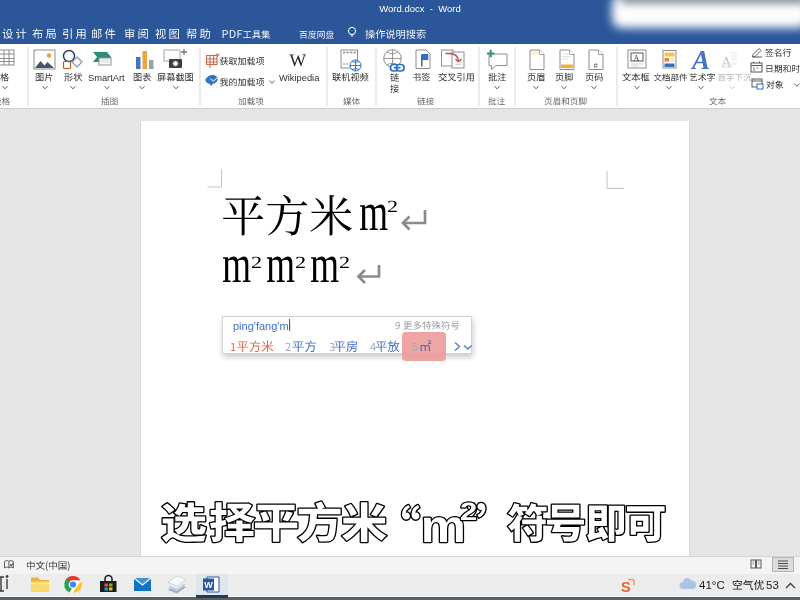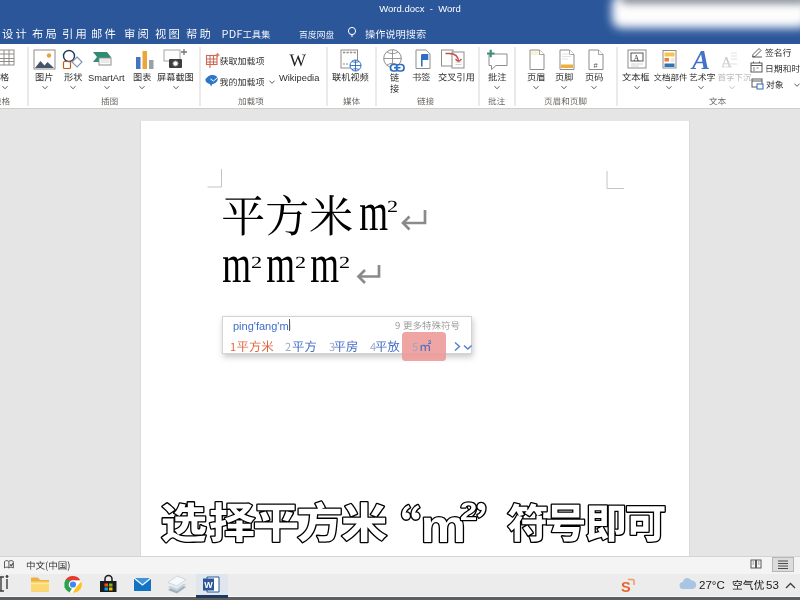--- a/index.html
+++ b/index.html
@@ -18,21 +18,21 @@
     <div style="position:absolute;left:612px;top:-5px;width:196px;height:33px;background:#fdfdfe;border-radius:9px;filter:blur(5px)"></div>
     <div style="position:absolute;left:622px;top:-4px;width:182px;height:7px;background:#6f757b;filter:blur(4px)"></div>
     <div style="position:absolute;left:320px;top:3px;width:200px;text-align:center;font:9.5px 'Liberation Sans',sans-serif;color:#ffffff">Word.docx&nbsp;&nbsp;-&nbsp;&nbsp;Word</div>
     <div style="position:absolute;left:88px;top:72.5px;font:9.3px 'Liberation Sans',sans-serif;color:#2f2e2d">SmartArt</div>
     <div style="position:absolute;left:279px;top:73px;font:9.3px 'Liberation Sans',sans-serif;color:#2f2e2d">Wikipedia</div>
     <div style="position:absolute;left:222px;top:316px;width:250px;height:38px;background:#ffffff;border:1px solid #d3d3d3;box-shadow:1px 3px 6px rgba(0,0,0,0.22)"></div>
     <div style="position:absolute;left:233px;top:320px;font:11px 'Liberation Sans',sans-serif;color:#3f6dc9">ping'fang'mi</div>
     <div style="position:absolute;left:289px;top:319px;width:1px;height:12px;background:#555"></div>
     <div style="position:absolute;left:402px;top:332px;width:44px;height:29px;background:rgba(238,152,152,0.88);border-radius:3.5px"></div>
     <div style="position:absolute;left:772px;top:557px;width:22px;height:15px;background:#dcdcdc;border:1px solid #b5b5b5"></div>
-    <div style="position:absolute;left:699px;top:579px;font:11.5px 'Liberation Sans',sans-serif;color:#1a1a1a">27°C</div>
+    <div style="position:absolute;left:699px;top:579px;font:11.5px 'Liberation Sans',sans-serif;color:#1a1a1a">41°C</div>
     <div style="position:absolute;left:766px;top:579px;font:11.5px 'Liberation Sans',sans-serif;color:#1a1a1a">53</div>
 <svg width="800" height="600" viewBox="0 0 800 600" style="position:absolute;left:0;top:0">
 <path d="M3.4 29.2 3.9 28.7Q4.2 29 4.6 29.3Q4.9 29.6 5.2 29.9Q5.5 30.2 5.7 30.4L5.1 31Q4.9 30.8 4.6 30.5Q4.3 30.1 4 29.8Q3.7 29.5 3.4 29.2ZM4 38.7 3.8 37.9 4 37.6 6.2 36Q6.2 36.2 6.3 36.4Q6.4 36.6 6.5 36.7Q5.7 37.3 5.2 37.6Q4.8 38 4.5 38.2Q4.3 38.4 4.2 38.5Q4 38.6 4 38.7ZM2.5 32.1H4.5V32.9H2.5ZM7.8 28.9H10.7V29.7H7.8ZM6.3 33.5H11.6V34.3H6.3ZM11.4 33.5H11.5L11.7 33.5L12.2 33.7Q11.8 34.8 11.2 35.7Q10.6 36.5 9.9 37.2Q9.1 37.8 8.2 38.2Q7.2 38.6 6.3 38.9Q6.2 38.7 6.1 38.5Q6 38.3 5.9 38.2Q6.8 38 7.6 37.6Q8.5 37.2 9.2 36.6Q10 36.1 10.5 35.3Q11.1 34.6 11.4 33.6ZM7.5 34.1Q7.9 35.1 8.7 36Q9.5 36.8 10.5 37.3Q11.6 37.9 12.9 38.2Q12.8 38.3 12.7 38.4Q12.6 38.5 12.5 38.7Q12.4 38.8 12.4 38.9Q10.4 38.5 8.9 37.3Q7.5 36.1 6.8 34.3ZM7.6 28.9H8.3V30.2Q8.3 30.7 8.2 31.3Q8 31.8 7.6 32.4Q7.2 32.9 6.4 33.3Q6.3 33.2 6.2 33Q6.1 32.9 6 32.8Q5.9 32.7 5.8 32.6Q6.6 32.3 6.9 31.9Q7.3 31.5 7.4 31Q7.6 30.6 7.6 30.2ZM10.3 28.9H11.1V31.5Q11.1 31.8 11.2 31.9Q11.2 32 11.4 32Q11.4 32 11.6 32Q11.7 32 11.9 32Q12.1 32 12.1 32Q12.3 32 12.4 32Q12.6 31.9 12.7 31.9Q12.7 32.1 12.7 32.3Q12.7 32.5 12.8 32.6Q12.6 32.7 12.5 32.7Q12.3 32.7 12.2 32.7Q12.1 32.7 11.9 32.7Q11.7 32.7 11.5 32.7Q11.4 32.7 11.3 32.7Q10.9 32.7 10.7 32.6Q10.5 32.5 10.4 32.2Q10.3 31.9 10.3 31.5ZM4 38.7Q3.9 38.6 3.9 38.4Q3.8 38.3 3.7 38.2Q3.6 38 3.5 38Q3.6 37.9 3.8 37.7Q3.9 37.6 4 37.4Q4.1 37.2 4.1 36.9V32.1H4.9V37.7Q4.9 37.7 4.8 37.8Q4.6 37.9 4.4 38Q4.3 38.2 4.1 38.4Q4 38.6 4 38.7Z M17 29.2 17.6 28.7Q17.9 29 18.3 29.3Q18.6 29.6 18.9 29.9Q19.2 30.2 19.4 30.4L18.8 31Q18.7 30.8 18.4 30.5Q18.1 30.2 17.7 29.8Q17.4 29.5 17 29.2ZM17.7 38.7 17.5 37.8 17.8 37.5 20.1 35.9Q20.1 36.1 20.1 36.2Q20.2 36.3 20.2 36.5Q20.3 36.6 20.3 36.7Q19.5 37.3 19.1 37.6Q18.6 38 18.3 38.2Q18 38.4 17.9 38.5Q17.8 38.6 17.7 38.7ZM16 32.1H18.3V32.9H16ZM19.7 32.3H26.3V33.1H19.7ZM22.6 28.5H23.5V38.9H22.6ZM17.7 38.7Q17.7 38.6 17.6 38.4Q17.5 38.3 17.4 38.1Q17.3 38 17.3 37.9Q17.4 37.8 17.6 37.6Q17.8 37.3 17.8 37V32.1H18.7V37.7Q18.7 37.7 18.6 37.8Q18.5 37.9 18.3 38Q18.2 38.1 18.1 38.2Q17.9 38.3 17.8 38.5Q17.7 38.6 17.7 38.7Z" fill="#ffffff"></path>
       <path d="M32.7 30.2H42.6V31.1H32.7ZM37.8 31.6H38.6V38.9H37.8ZM34.5 33.1H41.5V33.9H35.4V37.8H34.5ZM41.2 33.1H42V36.8Q42 37.1 41.9 37.3Q41.8 37.5 41.6 37.6Q41.3 37.7 40.8 37.7Q40.4 37.7 39.6 37.7Q39.6 37.6 39.5 37.4Q39.4 37.1 39.4 37Q39.7 37 40 37Q40.4 37 40.6 37Q40.8 37 40.9 37Q41.1 37 41.1 36.9Q41.2 36.9 41.2 36.8ZM36.5 28.5 37.4 28.7Q37 30 36.4 31.3Q35.7 32.6 34.9 33.7Q34 34.8 32.9 35.6Q32.8 35.5 32.7 35.4Q32.6 35.2 32.5 35.1Q32.4 35 32.3 34.9Q33.1 34.3 33.8 33.6Q34.5 32.9 35 32Q35.5 31.2 35.9 30.3Q36.3 29.4 36.5 28.5Z M47.7 29.1H55V32H47.7V31.3H54.2V29.8H47.7ZM47.2 29.1H48.1V31.8Q48.1 32.5 48 33.4Q48 34.3 47.8 35.2Q47.6 36.1 47.3 37Q47 37.9 46.5 38.6Q46.4 38.5 46.3 38.4Q46.2 38.3 46 38.2Q45.9 38.1 45.8 38.1Q46.3 37.4 46.6 36.6Q46.9 35.8 47 34.9Q47.1 34.1 47.2 33.3Q47.2 32.5 47.2 31.8ZM47.7 33H55.2V33.7H47.7ZM49.4 34.6H53.3V37.6H49.4V36.9H52.5V35.3H49.4ZM49 34.6H49.8V38.2H49ZM55 33H55.8Q55.8 33 55.8 33.1Q55.8 33.1 55.8 33.2Q55.8 33.3 55.8 33.4Q55.8 34.7 55.7 35.6Q55.6 36.5 55.6 37.1Q55.5 37.7 55.4 38Q55.3 38.3 55.2 38.5Q55 38.7 54.8 38.8Q54.7 38.8 54.4 38.9Q54.2 38.9 53.8 38.9Q53.3 38.9 52.9 38.9Q52.9 38.7 52.8 38.5Q52.8 38.2 52.7 38.1Q53.1 38.1 53.5 38.1Q53.9 38.1 54 38.1Q54.2 38.1 54.3 38.1Q54.4 38.1 54.4 38Q54.6 37.8 54.7 37.3Q54.8 36.8 54.8 35.8Q54.9 34.8 55 33.1Z" fill="#ffffff"></path>
       <path d="M67.3 34.1H68.2Q68.2 34.1 68.2 34.2Q68.2 34.3 68.2 34.4Q68.2 34.5 68.2 34.5Q68.1 35.8 68 36.6Q67.9 37.4 67.7 37.8Q67.6 38.3 67.4 38.5Q67.2 38.7 67 38.7Q66.8 38.8 66.5 38.8Q66.2 38.8 65.7 38.8Q65.2 38.8 64.7 38.8Q64.7 38.6 64.6 38.3Q64.5 38.1 64.4 37.9Q65 38 65.5 38Q66 38 66.2 38Q66.4 38 66.5 38Q66.6 38 66.7 37.9Q66.8 37.7 66.9 37.4Q67.1 37 67.1 36.2Q67.2 35.4 67.3 34.2ZM63.6 31.6H64.5Q64.4 32.1 64.3 32.7Q64.2 33.4 64.1 33.9Q64 34.5 63.9 34.9H63Q63.1 34.5 63.2 33.9Q63.3 33.3 63.4 32.7Q63.5 32.1 63.6 31.6ZM70.8 28.6H71.7V38.9H70.8ZM63.6 34.1H67.5V34.9H63.5ZM64 31.6H67.3V29.8H63.2V29H68.1V32.4H64Z M77.7 29.3H85V30.1H77.7ZM77.7 31.9H85V32.7H77.7ZM77.7 34.6H85V35.4H77.7ZM77.2 29.3H78.1V33.4Q78.1 34 78 34.8Q78 35.5 77.8 36.3Q77.6 37 77.3 37.7Q77 38.4 76.5 39Q76.5 38.9 76.3 38.8Q76.2 38.7 76.1 38.6Q76 38.5 75.9 38.4Q76.3 37.9 76.6 37.3Q76.9 36.6 77 36Q77.2 35.3 77.2 34.7Q77.2 34 77.2 33.4ZM84.7 29.3H85.5V37.7Q85.5 38.2 85.4 38.4Q85.3 38.6 85 38.7Q84.7 38.8 84.2 38.8Q83.7 38.9 82.9 38.8Q82.9 38.7 82.8 38.4Q82.7 38.2 82.6 38Q83 38 83.4 38Q83.7 38 84 38Q84.3 38 84.4 38Q84.6 38 84.6 38Q84.7 37.9 84.7 37.7ZM80.8 29.6H81.6V38.8H80.8Z" fill="#ffffff"></path>
       <path d="M92 30.2H97V38H96.2V31H92.7V38.2H92ZM92.3 33.4H96.5V34.1H92.3ZM92.3 36.7H96.4V37.4H92.3ZM94.1 28.5H94.9V30.7H94.8V37.2H94.1V30.7H94.1ZM98.1 29.1H101V29.9H98.8V38.9H98.1ZM100.8 29.1H101L101.1 29.1L101.7 29.5Q101.4 30.2 101 31.1Q100.7 32 100.3 32.8Q101.1 33.6 101.3 34.3Q101.6 35 101.6 35.6Q101.6 36.1 101.5 36.5Q101.3 36.9 101.1 37Q100.9 37.1 100.7 37.2Q100.5 37.2 100.3 37.3Q100.1 37.3 99.9 37.3Q99.6 37.3 99.3 37.3Q99.3 37.1 99.3 36.9Q99.2 36.7 99.1 36.5Q99.4 36.5 99.6 36.5Q99.8 36.5 100 36.5Q100.1 36.5 100.3 36.5Q100.4 36.4 100.5 36.4Q100.7 36.3 100.7 36Q100.8 35.8 100.8 35.5Q100.8 35 100.5 34.3Q100.2 33.7 99.5 32.9Q99.7 32.5 99.9 32Q100 31.5 100.2 31Q100.4 30.6 100.6 30.1Q100.7 29.7 100.8 29.4Z M111.3 28.6H112.2V38.9H111.3ZM109.4 29.1 110.2 29.2Q110 30 109.8 30.8Q109.6 31.5 109.3 32.2Q109 32.9 108.7 33.4Q108.6 33.3 108.5 33.2Q108.4 33.1 108.2 33.1Q108.1 33 108 33Q108.3 32.5 108.6 31.9Q108.9 31.2 109.1 30.5Q109.3 29.8 109.4 29.1ZM109.5 30.8H114.8V31.7H109.3ZM108.1 34.1H115.3V35H108.1ZM107.5 28.5 108.3 28.8Q108 29.7 107.5 30.7Q107 31.6 106.5 32.4Q105.9 33.3 105.3 33.9Q105.3 33.8 105.2 33.6Q105.1 33.5 105 33.3Q104.9 33.2 104.9 33.1Q105.4 32.5 105.9 31.8Q106.4 31.1 106.8 30.2Q107.2 29.4 107.5 28.5ZM106.4 31.5 107.2 30.7 107.2 30.7V38.9H106.4Z" fill="#ffffff"></path>
       <path d="M124.9 29.7H134.4V31.6H133.5V30.5H125.8V31.6H124.9ZM128.8 28.7 129.7 28.4Q129.9 28.7 130.1 29.1Q130.3 29.4 130.3 29.7L129.4 29.9Q129.4 29.7 129.2 29.3Q129 29 128.8 28.7ZM125.6 32H133.7V37.3H132.8V32.7H126.5V37.4H125.6ZM126.2 34H133.2V34.7H126.2ZM126.2 36H133.3V36.8H126.2ZM129.2 30.9H130.1V38.9H129.2Z M141.4 33V34.3H144.8V33ZM140.6 32.3H145.6V35H140.6ZM141.9 34.8H142.7Q142.6 35.6 142.4 36.2Q142.2 36.8 141.7 37.3Q141.2 37.8 140.4 38.1Q140.4 38 140.3 37.9Q140.2 37.8 140.1 37.7Q140 37.6 139.9 37.5Q140.7 37.3 141.1 36.9Q141.5 36.5 141.7 35.9Q141.9 35.4 141.9 34.8ZM144.5 30.4 145.3 30.6Q145 31.2 144.7 31.7Q144.3 32.2 144.1 32.6L143.3 32.4Q143.5 32.1 143.7 31.8Q144 31.4 144.1 31.1Q144.3 30.7 144.5 30.4ZM141.1 30.8 141.7 30.5Q142 30.8 142.3 31.2Q142.6 31.6 142.7 32L142 32.3Q141.9 32 141.6 31.6Q141.4 31.1 141.1 30.8ZM147 29.1H147.8V37.9Q147.8 38.2 147.7 38.4Q147.6 38.6 147.4 38.7Q147.2 38.8 146.8 38.8Q146.4 38.8 145.9 38.8Q145.9 38.7 145.8 38.4Q145.7 38.2 145.6 38Q146 38.1 146.3 38.1Q146.6 38.1 146.8 38.1Q146.9 38 146.9 38Q147 38 147 37.9ZM138.5 31.1H139.4V38.9H138.5ZM138.7 29.1 139.3 28.6Q139.6 28.9 139.9 29.1Q140.1 29.4 140.3 29.7Q140.6 29.9 140.7 30.2L140 30.6Q139.9 30.4 139.7 30.1Q139.5 29.9 139.2 29.6Q138.9 29.3 138.7 29.1ZM141.5 29.1H147.4V29.9H141.5ZM143.5 34.8H144.3V36.9Q144.3 37.1 144.3 37.1Q144.4 37.2 144.6 37.2Q144.6 37.2 144.8 37.2Q145 37.2 145.1 37.2Q145.3 37.2 145.4 37.2Q145.5 37.2 145.6 37.1Q145.6 37 145.7 36.8Q145.7 36.6 145.7 36.2Q145.8 36.3 146 36.4Q146.2 36.4 146.4 36.5Q146.3 37 146.2 37.3Q146.1 37.6 146 37.7Q145.8 37.8 145.5 37.8Q145.4 37.8 145.3 37.8Q145.2 37.8 145 37.8Q144.8 37.8 144.7 37.8Q144.5 37.8 144.5 37.8Q144.1 37.8 143.9 37.8Q143.7 37.7 143.6 37.5Q143.5 37.3 143.5 36.9Z" fill="#ffffff"></path>
       <path d="M160.1 29.1H165.3V35.1H164.4V29.8H160.9V35.1H160.1ZM162.6 34.9H163.4V37.7Q163.4 37.9 163.5 38Q163.5 38.1 163.8 38.1H164.7Q164.9 38.1 165 37.9Q165.1 37.8 165.1 37.4Q165.2 37 165.2 36.2Q165.4 36.3 165.5 36.4Q165.7 36.5 165.9 36.5Q165.8 37.4 165.8 37.9Q165.7 38.4 165.4 38.5Q165.2 38.7 164.7 38.7H163.7Q163.1 38.7 162.8 38.5Q162.6 38.3 162.6 37.8ZM162.2 30.7H163V32.9Q163 33.6 162.9 34.4Q162.8 35.2 162.4 36Q162 36.9 161.3 37.6Q160.7 38.3 159.5 38.9Q159.5 38.8 159.4 38.7Q159.3 38.6 159.2 38.5Q159.1 38.3 159 38.3Q160.1 37.7 160.7 37.1Q161.4 36.4 161.7 35.7Q162 35 162.1 34.3Q162.2 33.5 162.2 32.9ZM155.7 30.5H158.9V31.2H155.7ZM157.1 33.8 158 32.8V38.9H157.1ZM158 33Q158.1 33.1 158.3 33.4Q158.5 33.6 158.8 33.9Q159.1 34.2 159.3 34.5Q159.5 34.7 159.6 34.9L159.1 35.5Q158.9 35.3 158.7 35Q158.5 34.8 158.3 34.4Q158 34.1 157.8 33.9Q157.6 33.6 157.5 33.4ZM158.7 30.5H158.9L159 30.4L159.5 30.7Q159.1 31.7 158.5 32.7Q157.9 33.6 157.2 34.4Q156.5 35.2 155.8 35.7Q155.8 35.6 155.7 35.4Q155.7 35.2 155.6 35.1Q155.5 34.9 155.4 34.9Q156.1 34.4 156.7 33.7Q157.4 33.1 157.9 32.3Q158.4 31.4 158.7 30.6ZM156.7 28.9 157.4 28.5Q157.7 28.8 158 29.2Q158.3 29.6 158.5 29.9L157.8 30.4Q157.6 30.1 157.3 29.7Q157 29.2 156.7 28.9Z M169.4 29H178.9V38.9H178V29.8H170.3V38.9H169.4ZM169.9 37.7H178.5V38.4H169.9ZM172.7 34.9 173.1 34.3Q173.5 34.4 174 34.6Q174.6 34.7 175 34.9Q175.5 35 175.8 35.2L175.4 35.7Q175.1 35.6 174.7 35.4Q174.2 35.2 173.7 35.1Q173.2 34.9 172.7 34.9ZM173.2 30 173.9 30.2Q173.6 30.8 173.1 31.2Q172.7 31.7 172.2 32.2Q171.7 32.6 171.3 32.9Q171.2 32.8 171.1 32.7Q171 32.6 170.9 32.5Q170.8 32.4 170.7 32.4Q171.4 32 172.1 31.3Q172.8 30.7 173.2 30ZM176.2 30.9H176.4L176.5 30.9L177 31.2Q176.5 31.9 175.8 32.4Q175.2 33 174.3 33.5Q173.5 33.9 172.6 34.2Q171.7 34.6 170.9 34.8Q170.8 34.7 170.8 34.5Q170.7 34.4 170.6 34.3Q170.5 34.2 170.5 34.1Q171.3 33.9 172.2 33.6Q173 33.4 173.8 33Q174.6 32.6 175.2 32.1Q175.8 31.6 176.2 31ZM172.7 31.5Q173.2 32.1 174 32.6Q174.8 33.1 175.8 33.5Q176.8 33.8 177.8 34Q177.7 34.1 177.5 34.3Q177.4 34.5 177.3 34.7Q176.3 34.4 175.3 34Q174.3 33.6 173.5 33.1Q172.6 32.5 172.1 31.8ZM172.9 30.9H176.5V31.6H172.5ZM171.6 36.3 172 35.7Q172.6 35.8 173.2 35.9Q173.8 36 174.5 36.1Q175.1 36.3 175.6 36.4Q176.2 36.5 176.6 36.7L176.2 37.3Q175.7 37.1 174.9 36.9Q174.1 36.7 173.3 36.5Q172.4 36.4 171.6 36.3Z" fill="#ffffff"></path>
       <path d="M186.7 29.4H192V30.1H186.7ZM186.6 32.5H192.1V33.2H186.6ZM187 30.9H191.8V31.6H187ZM192.6 29H195.9V29.7H193.4V34.6H192.6ZM195.7 29H195.9L196 28.9L196.6 29.3Q196.3 29.7 195.9 30.2Q195.6 30.7 195.2 31.1Q195.9 31.6 196.2 32Q196.5 32.4 196.5 32.8Q196.5 33.2 196.4 33.4Q196.2 33.6 195.9 33.8Q195.8 33.9 195.6 33.9Q195.4 34 195.3 34Q195 34 194.6 34Q194.3 34 194 34Q193.9 33.8 193.9 33.6Q193.8 33.4 193.7 33.3Q194 33.3 194.4 33.3Q194.7 33.3 194.9 33.3Q195 33.3 195.2 33.3Q195.3 33.3 195.4 33.2Q195.7 33.1 195.7 32.7Q195.7 32.4 195.4 32.1Q195 31.7 194.3 31.3Q194.6 30.9 194.8 30.5Q195.1 30.1 195.3 29.8Q195.5 29.4 195.7 29.1ZM189.1 28.5H189.9V31.9Q189.9 32.2 189.8 32.6Q189.7 33.1 189.4 33.5Q189.1 34 188.6 34.4Q188.1 34.8 187.4 35.1Q187.3 35 187.1 34.8Q186.9 34.6 186.8 34.5Q187.5 34.2 187.9 33.9Q188.4 33.6 188.6 33.2Q188.9 32.8 189 32.5Q189.1 32.1 189.1 31.9ZM191.2 34.1H192.1V38.9H191.2ZM187.7 35H195.3V35.8H188.5V38.3H187.7ZM194.9 35H195.8V37.4Q195.8 37.7 195.7 37.9Q195.6 38 195.3 38.1Q195 38.2 194.6 38.3Q194.1 38.3 193.4 38.3Q193.4 38.1 193.3 37.9Q193.2 37.7 193.1 37.5Q193.5 37.5 193.8 37.5Q194.1 37.6 194.4 37.5Q194.6 37.5 194.7 37.5Q194.8 37.5 194.9 37.5Q194.9 37.5 194.9 37.3Z M204.8 31.1H209.6V31.9H204.8ZM209.2 31.1H210Q210 31.1 210 31.2Q210 31.2 210 31.3Q210 31.4 210 31.5Q210 33.3 209.9 34.5Q209.9 35.8 209.8 36.5Q209.7 37.3 209.6 37.8Q209.5 38.2 209.4 38.4Q209.2 38.6 209 38.7Q208.9 38.8 208.6 38.8Q208.3 38.8 207.9 38.8Q207.5 38.8 207 38.8Q207 38.6 206.9 38.4Q206.9 38.2 206.8 38Q207.3 38 207.7 38Q208.1 38 208.2 38Q208.4 38 208.5 38Q208.6 38 208.7 37.9Q208.8 37.7 208.9 37.3Q208.9 36.9 209 36.2Q209.1 35.4 209.1 34.2Q209.2 33 209.2 31.3ZM206.7 28.5H207.5Q207.5 29.8 207.4 31.1Q207.4 32.3 207.3 33.5Q207.1 34.6 206.8 35.6Q206.4 36.6 205.8 37.5Q205.2 38.3 204.3 38.9Q204.2 38.8 204 38.6Q203.8 38.4 203.7 38.3Q204.6 37.7 205.2 37Q205.7 36.2 206 35.2Q206.3 34.3 206.5 33.2Q206.6 32.1 206.6 30.9Q206.7 29.7 206.7 28.5ZM200.7 29.1H204.4V36.4H203.6V29.8H201.5V37.1H200.7ZM199.9 36.9Q200.5 36.8 201.4 36.6Q202.2 36.5 203.1 36.3Q204.1 36.1 205 35.9L205.1 36.6Q204.2 36.8 203.3 37Q202.4 37.3 201.6 37.4Q200.7 37.6 200 37.8ZM201.1 31.5H204V32.3H201.1ZM201.1 33.9H204V34.7H201.1Z" fill="#ffffff"></path>
       <path d="M222.6 38V29.9H224.9Q225.8 29.9 226.5 30.2Q227.2 30.4 227.5 30.9Q227.9 31.4 227.9 32.3Q227.9 33.2 227.6 33.7Q227.2 34.3 226.5 34.5Q225.8 34.8 224.9 34.8H223.6V38ZM223.6 34H224.8Q225.9 34 226.4 33.6Q226.9 33.2 226.9 32.3Q226.9 31.4 226.4 31.1Q225.8 30.8 224.8 30.8H223.6Z M229.8 38V29.9H231.8Q233 29.9 233.9 30.4Q234.7 30.9 235.2 31.8Q235.6 32.6 235.6 33.9Q235.6 35.2 235.2 36.1Q234.7 37 233.9 37.5Q233 38 231.8 38ZM230.8 37.2H231.7Q232.6 37.2 233.3 36.8Q233.9 36.4 234.2 35.7Q234.5 35 234.5 33.9Q234.5 32.9 234.2 32.2Q233.9 31.5 233.3 31.1Q232.6 30.8 231.7 30.8H230.8Z M237.5 38V29.9H242.2V30.8H238.5V33.5H241.6V34.4H238.5V38Z" fill="#ffffff"></path>

